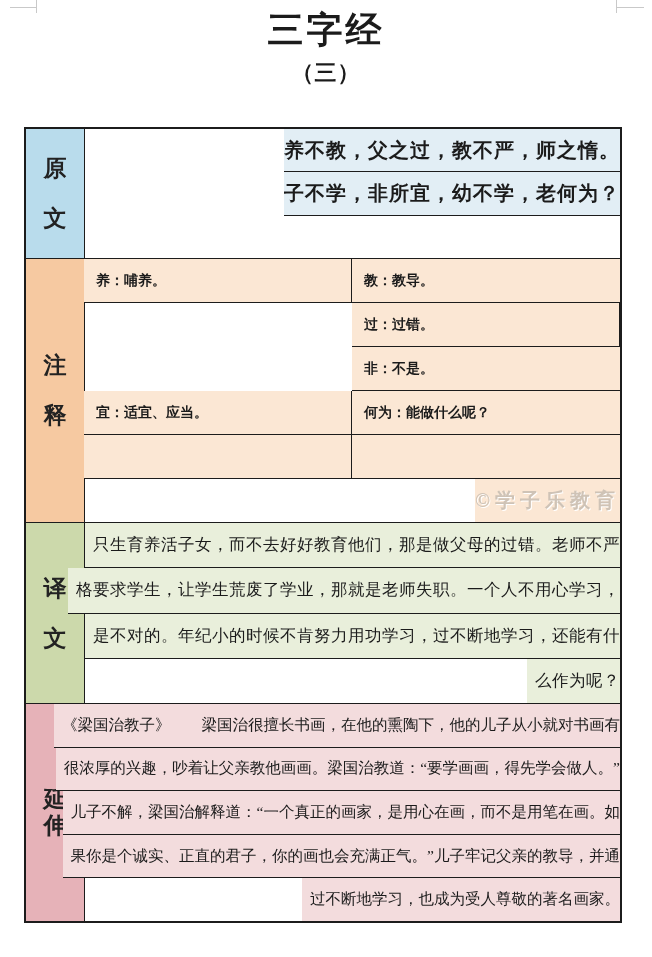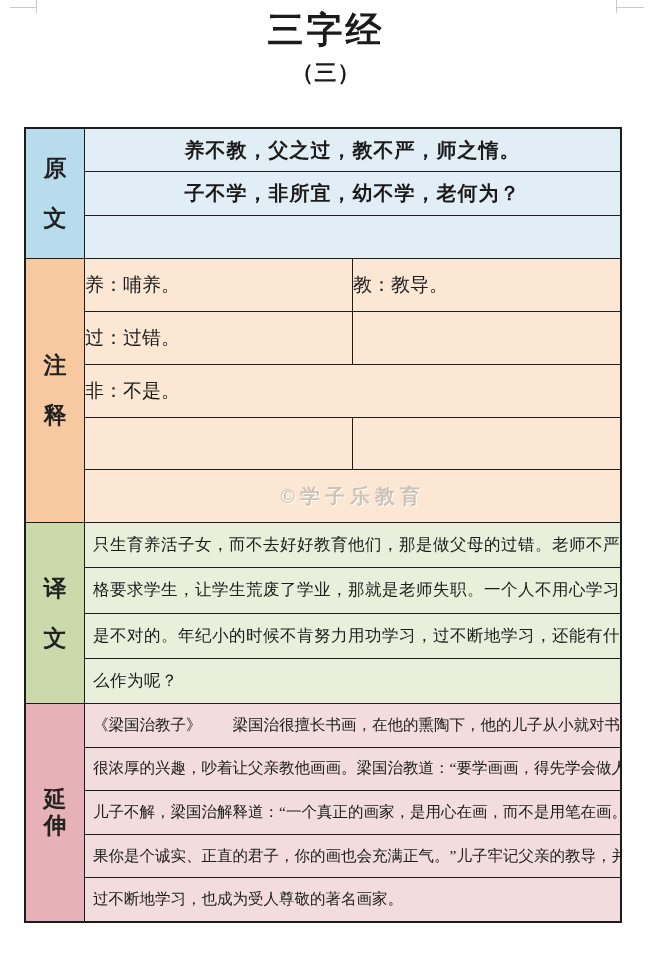--- a/index.html
+++ b/index.html
@@ -72,20 +72,21 @@
   }
   .sec-head .hchar { line-height: 1.0; }
   .sec-head.wide-gap .hchar + .hchar { margin-top: 27px; }
   .sec-head.tight-gap .hchar + .hchar { margin-top: 3px; }
 
   .sec-body {
     flex: 1 1 auto;
     display: flex;
     flex-direction: column;
     min-width: 0;
+    align-items: flex-end;
   }
   .row {
     flex: 1 1 0;
     display: flex;
     align-items: center;
     border-bottom: 1px solid #1c1c1c;
     min-height: 0;
     overflow: hidden;
   }
   .row:last-child { border-bottom: none; }
@@ -105,22 +106,23 @@
   .sec-zhushi         { height: 265px; }
   .sec-zhushi .sec-head { background: #f6c9a1; }
   .sec-zhushi .row    { background: #fbe7d4; }
   .note-cell {
     flex: none;
     width: 268px;
     height: 100%;
     display: flex;
     align-items: center;
     border-right: 1px solid #1c1c1c;
-    font-size: 19px;
-    font-weight: normal;
+    padding-left: 12px;
+    font-size: 14px;
+    font-weight: bold;
     white-space: nowrap;
     overflow: hidden;
   }
   .note-cell.second { flex: 1 1 auto; border-right: none; }
   .row.watermark-row { justify-content: center; }
   .watermark-text {
     font-size: 20px;
     font-weight: bold;
     letter-spacing: 5px;
     color: #cfc3b6;
@@ -187,20 +189,24 @@
           <div class="note-cell">养：哺养。</div>
           <div class="note-cell second">教：教导。</div>
         </div>
         <div class="row">
           <div class="note-cell">过：过错。</div>
         </div>
         <div class="row">
           <div class="note-cell second">非：不是。</div>
         </div>
         <div class="row">
+          <div class="note-cell">宜：适宜、应当。</div>
+          <div class="note-cell second">何为：能做什么呢？</div>
+        </div>
+        <div class="row">
           <div class="note-cell"></div>
           <div class="note-cell second"></div>
         </div>
         <div class="row watermark-row">
           <span class="watermark-text">©学子乐教育</span>
         </div>
       </div>
     </div>
 
     <div class="sec sec-yiwen">

